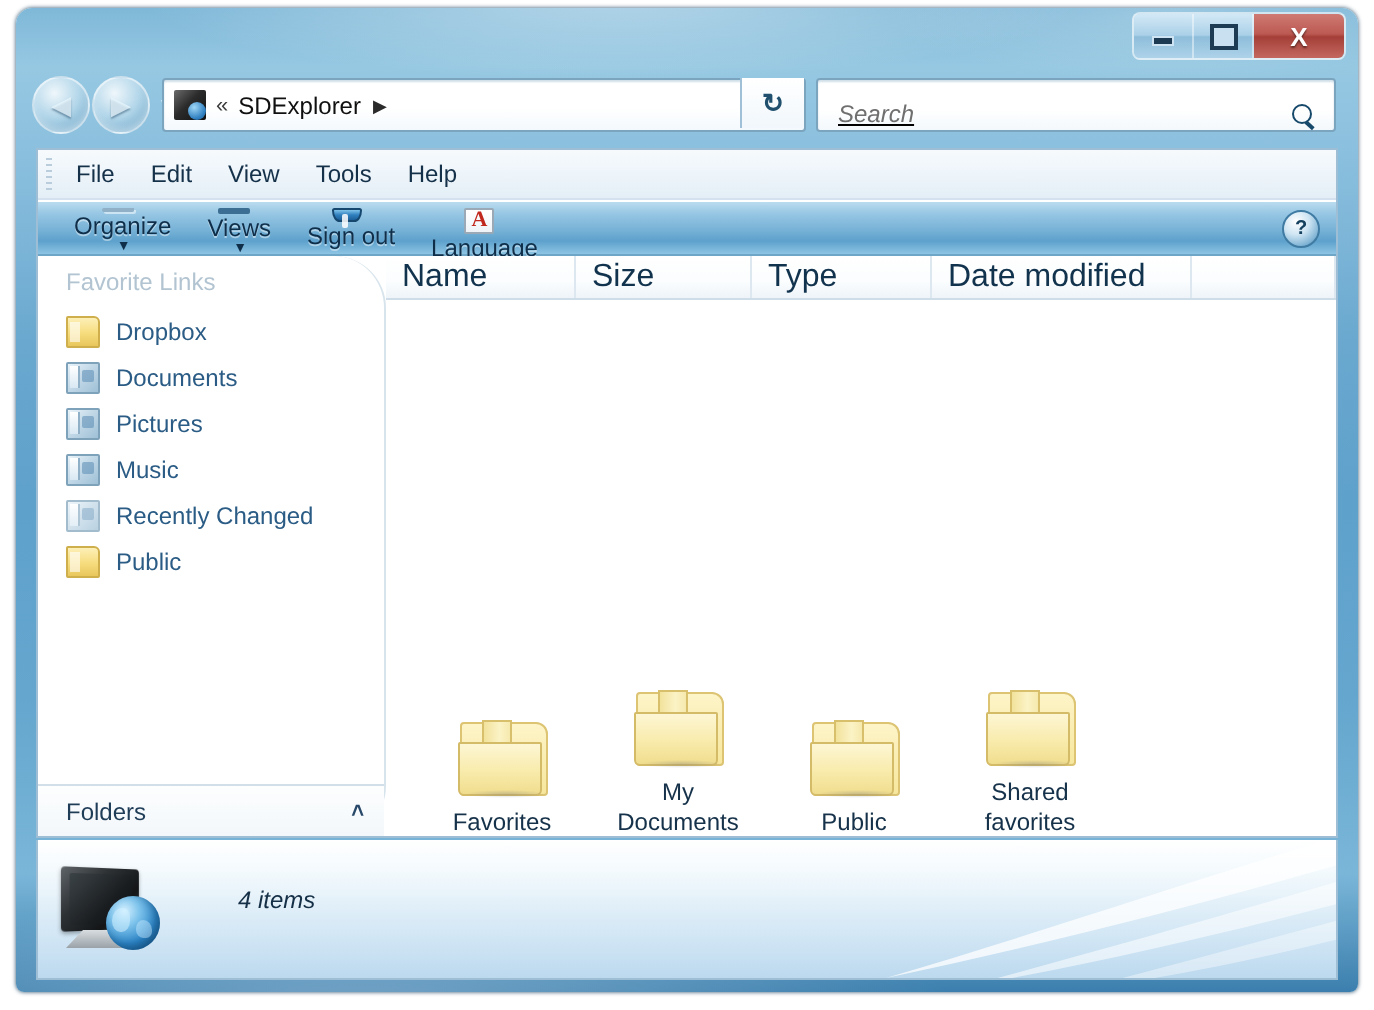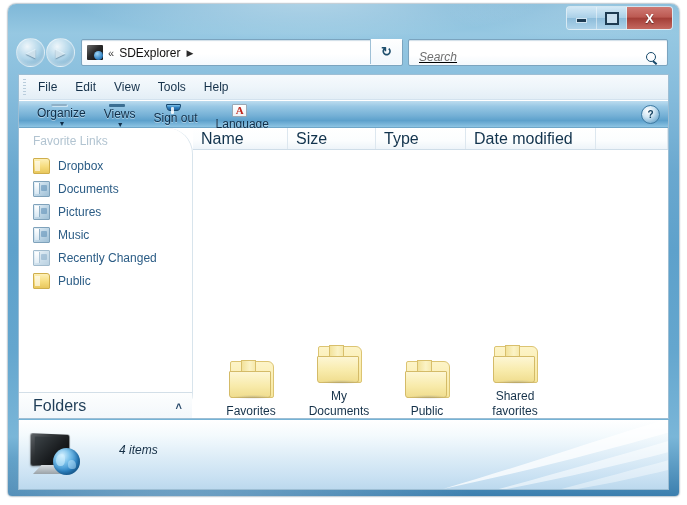--- a/index.html
+++ b/index.html
@@ -484,21 +484,21 @@
     margin-top: auto;
     height: 26px;
     border-top: 1px solid #d3dfe8;
     background: linear-gradient(to bottom, #fdfefe, #f2f7fb);
     display: flex;
     align-items: center;
     padding: 0 10px 0 14px;
     cursor: default;
   }
   #folders-label {
-    font-size: 16px;
+    font-size: 12px;
     color: #1f3d57;
   }
   #folders-chevron {
     margin-left: auto;
     font-size: 11px;
     color: #28496a;
     font-weight: bold;
   }
 
   

